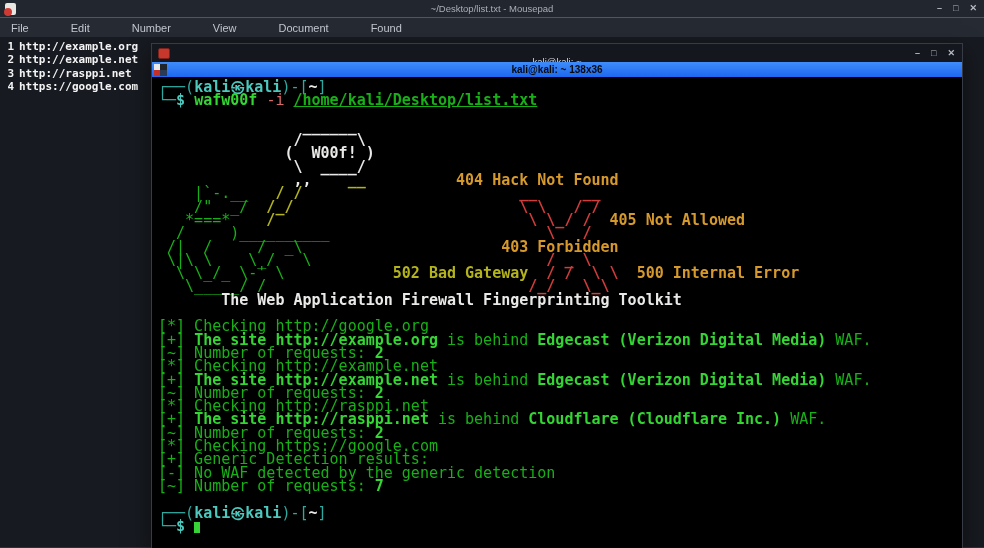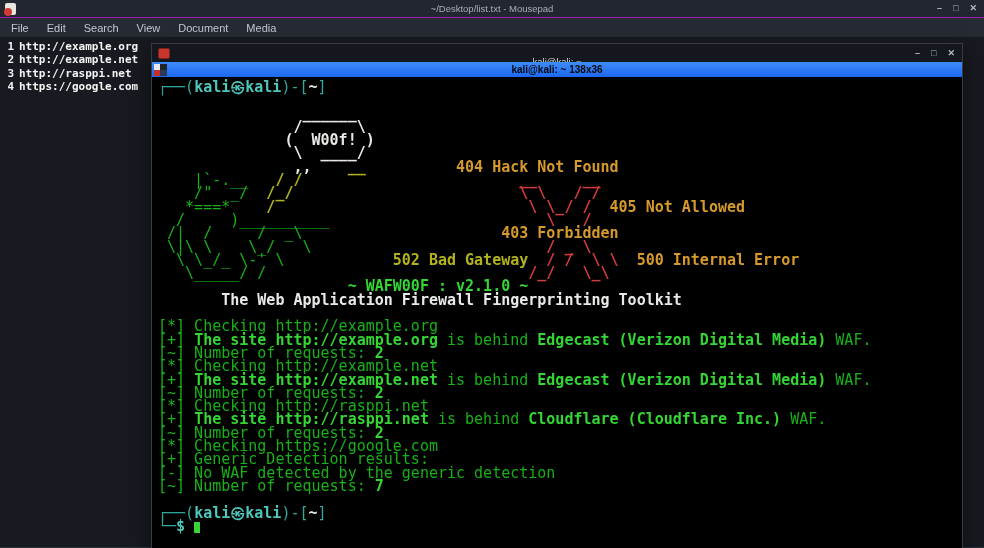--- a/index.html
+++ b/index.html
@@ -7,21 +7,21 @@
               font-family:"Liberation Sans", sans-serif; }
 
   
   .mousepad-window { position:absolute; inset:0; background:#171a20; border-bottom:1px solid #2c313a; }
   .mp-titlebar { height:18px; background:#22262e; position:relative; display:flex; align-items:center; border-bottom:1px solid #a21caf; }
   .mp-title { position:absolute; left:0; right:0; text-align:center; color:#a9aeb8; font-size:9.5px; }
   .mp-app-icon { margin-left:5px; width:11px; height:12px; background:#e8e6e1; border-radius:2px; position:relative; z-index:2; }
   .mp-app-icon::after { content:""; position:absolute; left:-1px; bottom:-1px; width:8px; height:8px; background:#cf3a34; border-radius:50%; }
   .win-controls { position:absolute; right:7px; top:0; bottom:0; display:flex; align-items:center; gap:11px; z-index:3; }
   .win-btn { color:#b6bbc4; font-size:9px; line-height:1; cursor:default; font-weight:bold; }
-  .mp-menubar { height:19px; background:#262a33; display:flex; align-items:center; padding-left:2px; }
+  .mp-menubar { height:19px; background:#262a33; display:flex; align-items:center; padding-left:2px;gap:24px; }
   .mp-menu-item { color:#c2c7d0; font-size:11px; padding:2px 9px; }
   .mp-editor { position:absolute; top:37px; left:0; right:0; bottom:1px;
                font-family:"DejaVu Sans Mono", monospace; font-size:11px; font-weight:bold;
                color:#f4f4f4; line-height:13.4px; padding-top:3px; }
   .mp-line { white-space:pre; display:flex; }
   .mp-linenum { min-width:10px; text-align:right; margin:0 5px 0 4px; }
 
   
   .terminal-window { position:absolute; left:152px; top:44px; width:810px; height:504px;
                      background:var(--term-bg); box-shadow:0 0 0 1px #363b46, 0 8px 22px rgba(0,0,0,.55); }
@@ -61,24 +61,24 @@
     <div class="mp-title">~/Desktop/list.txt - Mousepad</div>
     <div class="win-controls">
       <span class="win-btn">–</span>
       <span class="win-btn">□</span>
       <span class="win-btn">✕</span>
     </div>
   </div>
   <div class="mp-menubar">
       <span class="mp-menu-item">File</span>
       <span class="mp-menu-item">Edit</span>
-      <span class="mp-menu-item">Search</span>
+      <span class="mp-menu-item">Number</span>
       <span class="mp-menu-item">View</span>
       <span class="mp-menu-item">Document</span>
-      <span class="mp-menu-item">Media</span>
+      <span class="mp-menu-item">Found</span>
     </div>
   <div class="mp-editor">
       <div class="mp-line"><span class="mp-linenum">1</span><span>http://example.org</span></div>
       <div class="mp-line"><span class="mp-linenum">2</span><span>http://example.net</span></div>
       <div class="mp-line"><span class="mp-linenum">3</span><span>http://rasppi.net</span></div>
       <div class="mp-line"><span class="mp-linenum">4</span><span>https://google.com</span></div>
     </div>
 </div>
 
 <div class="terminal-window">
@@ -95,38 +95,38 @@
     <div class="tab-icon">
       <i class="q1"></i>
         <i class="q2"></i>
         <i class="q3"></i>
         <i class="q4"></i>
     </div>
     <div class="tab-title">kali@kali: ~ 138x36</div>
   </div>
   <div class="term-screen">
       <div class="tline"><span class="c-t">┌──(</span><span class="c-bt">kali㉿kali</span><span class="c-t">)-[</span><span class="c-w">~</span><span class="c-t">]</span></div>
+      <div class="tline"><span class="c-t">└─</span><span class="c-bt">$</span><span class="c-w"> </span><span class="c-bg">wafw00f</span><span class="c-w"> </span><span class="c-rd">-i</span><span class="c-w"> </span><span class="c-gu">/home/kali/Desktop/list.txt</span></div>
       <div class="tline"></div>
       <div class="tline"><span class="c-w">                ______</span></div>
       <div class="tline"><span class="c-w">               /      \</span></div>
       <div class="tline"><span class="c-w">              (  W00f! )</span></div>
       <div class="tline"><span class="c-w">               \  ____/</span></div>
       <div class="tline"><span class="c-w">               ,,</span><span class="c-y">    __</span><span class="c-o">          404 Hack Not Found</span></div>
       <div class="tline"><span class="c-g">    |`-.__</span><span class="c-y">   / /</span><span class="c-r">                        __     __</span></div>
       <div class="tline"><span class="c-g">    /"  _/</span><span class="c-y">  /_/</span><span class="c-r">                         \ \   / /</span></div>
       <div class="tline"><span class="c-g">   *===*</span><span class="c-y">    /</span><span class="c-r">                            \ \_/ /</span><span class="c-o">  405 Not Allowed</span></div>
       <div class="tline"><span class="c-g">  /     )__________</span><span class="c-r">                        \   /</span></div>
       <div class="tline"><span class="c-g"> /|  /     /  _\</span><span class="c-o">                      403 Forbidden</span></div>
       <div class="tline"><span class="c-g"> \|\ \    \_/   \</span><span class="c-r">                          / _ \</span></div>
       <div class="tline"><span class="c-g">  \ \_/_ \-' \</span><span class="c-y">            502 Bad Gateway</span><span class="c-r">  / /  \ \</span><span class="c-o">  500 Internal Error</span></div>
       <div class="tline"><span class="c-g">   \_____/ /</span><span class="c-r">                             /_/   \_\</span></div>
-      <div class="tline"><span class="c-bg">                     ~ WAFW00F : v2.1.0 ~</span></div>
       <div class="tline"><span class="c-w">       The Web Application Firewall Fingerprinting Toolkit</span></div>
       <div class="tline"></div>
-      <div class="tline"><span class="c-g">[*] Checking http://example.org</span></div>
+      <div class="tline"><span class="c-g">[*] Checking http://google.org</span></div>
       <div class="tline"><span class="c-g">[+] </span><span class="c-bg">The site http://example.org</span><span class="c-g"> is behind </span><span class="c-bg">Edgecast (Verizon Digital Media)</span><span class="c-g"> WAF.</span></div>
       <div class="tline"><span class="c-g">[~] Number of requests: </span><span class="c-bg">2</span></div>
       <div class="tline"><span class="c-g">[*] Checking http://example.net</span></div>
       <div class="tline"><span class="c-g">[+] </span><span class="c-bg">The site http://example.net</span><span class="c-g"> is behind </span><span class="c-bg">Edgecast (Verizon Digital Media)</span><span class="c-g"> WAF.</span></div>
       <div class="tline"><span class="c-g">[~] Number of requests: </span><span class="c-bg">2</span></div>
       <div class="tline"><span class="c-g">[*] Checking http://rasppi.net</span></div>
       <div class="tline"><span class="c-g">[+] </span><span class="c-bg">The site http://rasppi.net</span><span class="c-g"> is behind </span><span class="c-bg">Cloudflare (Cloudflare Inc.)</span><span class="c-g"> WAF.</span></div>
       <div class="tline"><span class="c-g">[~] Number of requests: </span><span class="c-bg">2</span></div>
       <div class="tline"><span class="c-g">[*] Checking https://google.com</span></div>
       <div class="tline"><span class="c-g">[+] Generic Detection results:</span></div>

